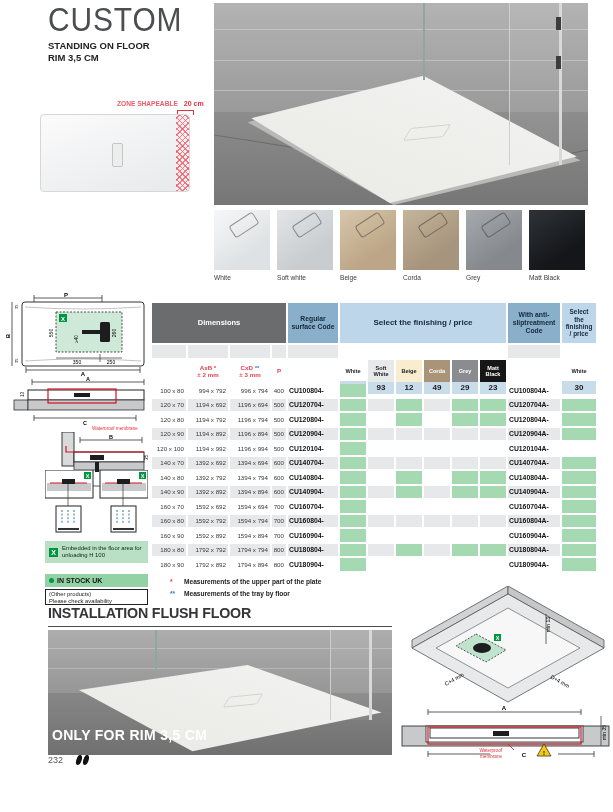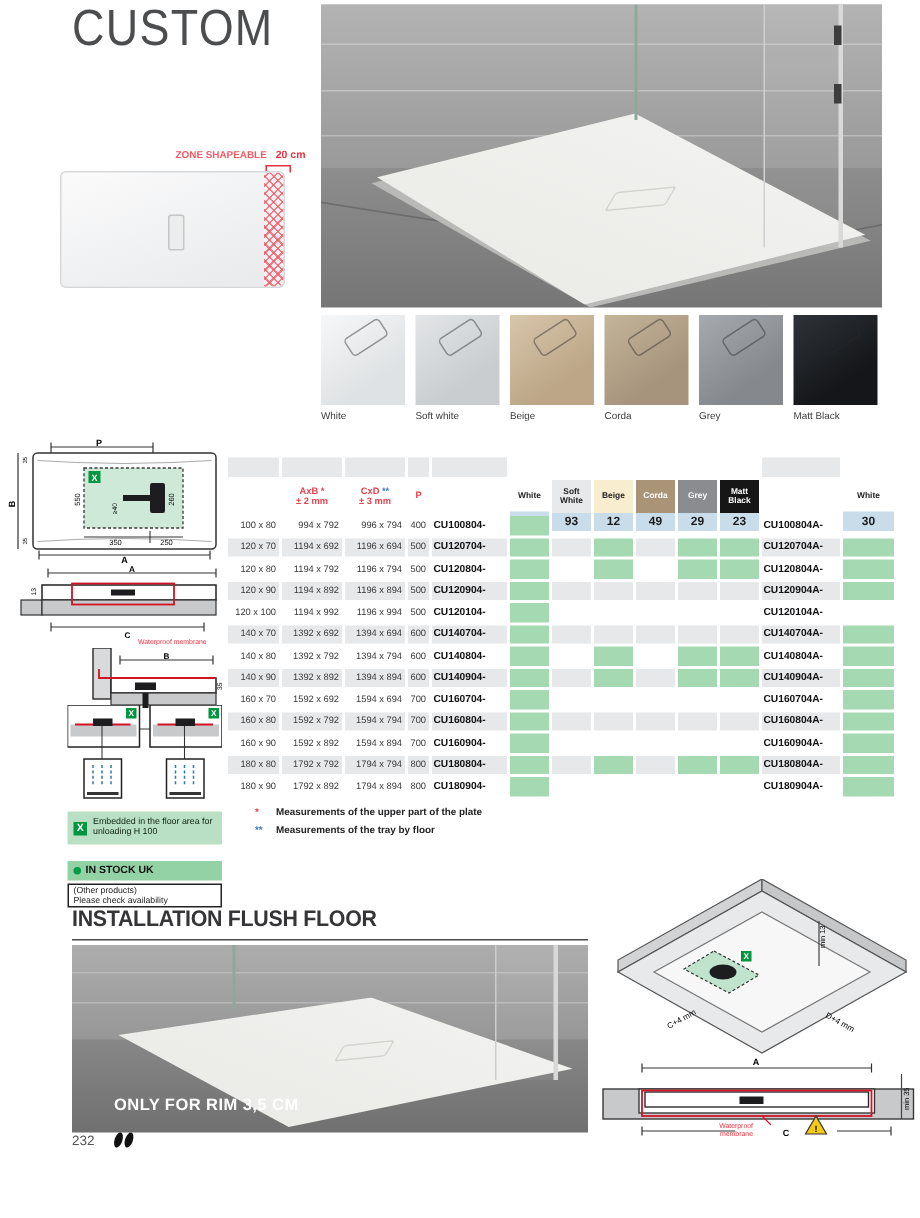--- a/index.html
+++ b/index.html
@@ -89,31 +89,35 @@
       transform:scaleX(.95);transform-origin:left top;letter-spacing:-.2px;}
   .rule{position:absolute;left:48px;top:626px;width:344px;height:1px;background:#4a4a4c;}
   .install{position:absolute;left:48px;top:630px;width:344px;height:125px;overflow:hidden;background:#9b9b9b;}
   .install .wall{position:absolute;left:0;right:0;top:0;height:52%;background:linear-gradient(180deg,#adadad,#969696);}
   .install .wline{position:absolute;left:0;right:0;height:1px;background:rgba(240,240,240,.3);}
   .install .floor{position:absolute;left:0;right:0;bottom:0;height:50%;background:linear-gradient(180deg,#878787,#707070);}
   .install .tray{position:absolute;inset:0;background:linear-gradient(200deg,#f5f5f3,#e8e8e5);clip-path:polygon(9% 48%,58% 28%,97% 66%,42% 97%);}
   .install .tray-drain{position:absolute;left:52%;top:52%;width:30px;height:9px;border:1px solid #d2d2cf;border-radius:2px;transform:skewX(-35deg) rotate(-6deg);}
   .install .glass-line{position:absolute;left:31%;top:0;width:2px;height:34%;background:#8fa89c;}
   .install .glass-right{position:absolute;left:82%;top:0;width:11%;height:72%;border-left:1px solid #cdcdcd;border-right:3px solid #d8d8d8;background:rgba(255,255,255,.06);}
-  .install-caption{position:absolute;left:28px;bottom:12px;color:#fff;font-weight:bold;font-size:11px;letter-spacing:.3px;}
+  .install-caption{position:absolute;left:4px;bottom:12px;color:#fff;font-weight:bold;font-size:14px;letter-spacing:.3px;}
   
   .pagenum{position:absolute;left:48px;top:755px;font-size:9px;color:#555658;}
   .logo{position:absolute;left:74px;top:753px;}
 </style>
 </head>
 <body>
 
 <div class="page">
 
   <div class="title">CUSTOM</div>
+  <div class="subtitle">
+    <div>STANDING ON FLOOR</div>
+    <div>RIM 3,5 CM</div>
+  </div>
 
   <div class="zone-label">
     <span>ZONE SHAPEABLE</span>
     <span class="zone-val">20 cm</span>
   </div>
   <div class="zone-bracket"></div>
   <div class="zone-img">
     <div class="zone-drain"></div>
     <div class="zone-hatch"></div>
   </div>
@@ -271,20 +275,27 @@
   <div class="note-stock">
     <span class="stock-dot"></span>
     <span>IN STOCK UK</span>
   </div>
   <div class="note-other">
     <div>(Other products)</div>
     <div>Please check availability</div>
   </div>
 
   <div class="spec">
+    <div class="hrow hA">
+      <div class="dimhead">Dimensions</div>
+      <div class="codehead">Regular surface Code</div>
+      <div class="finhead">Select the finishing / price</div>
+      <div class="acodehead">With anti-sliptreatment Code</div>
+      <div class="afinhead">Select the finishing / price</div>
+    </div>
     <div class="hrow hB" id="num-row">
         <span class="col-dim box-gray"></span>
         <span class="col-axb box-gray"></span>
         <span class="col-cxd box-gray"></span>
         <span class="col-p box-gray"></span>
         <span class="col-code box-gray"></span>
         <span class="col-f box-blue">30</span>
         <span class="col-f box-blue">93</span>
         <span class="col-f box-blue">12</span>
         <span class="col-f box-blue">49</span>

